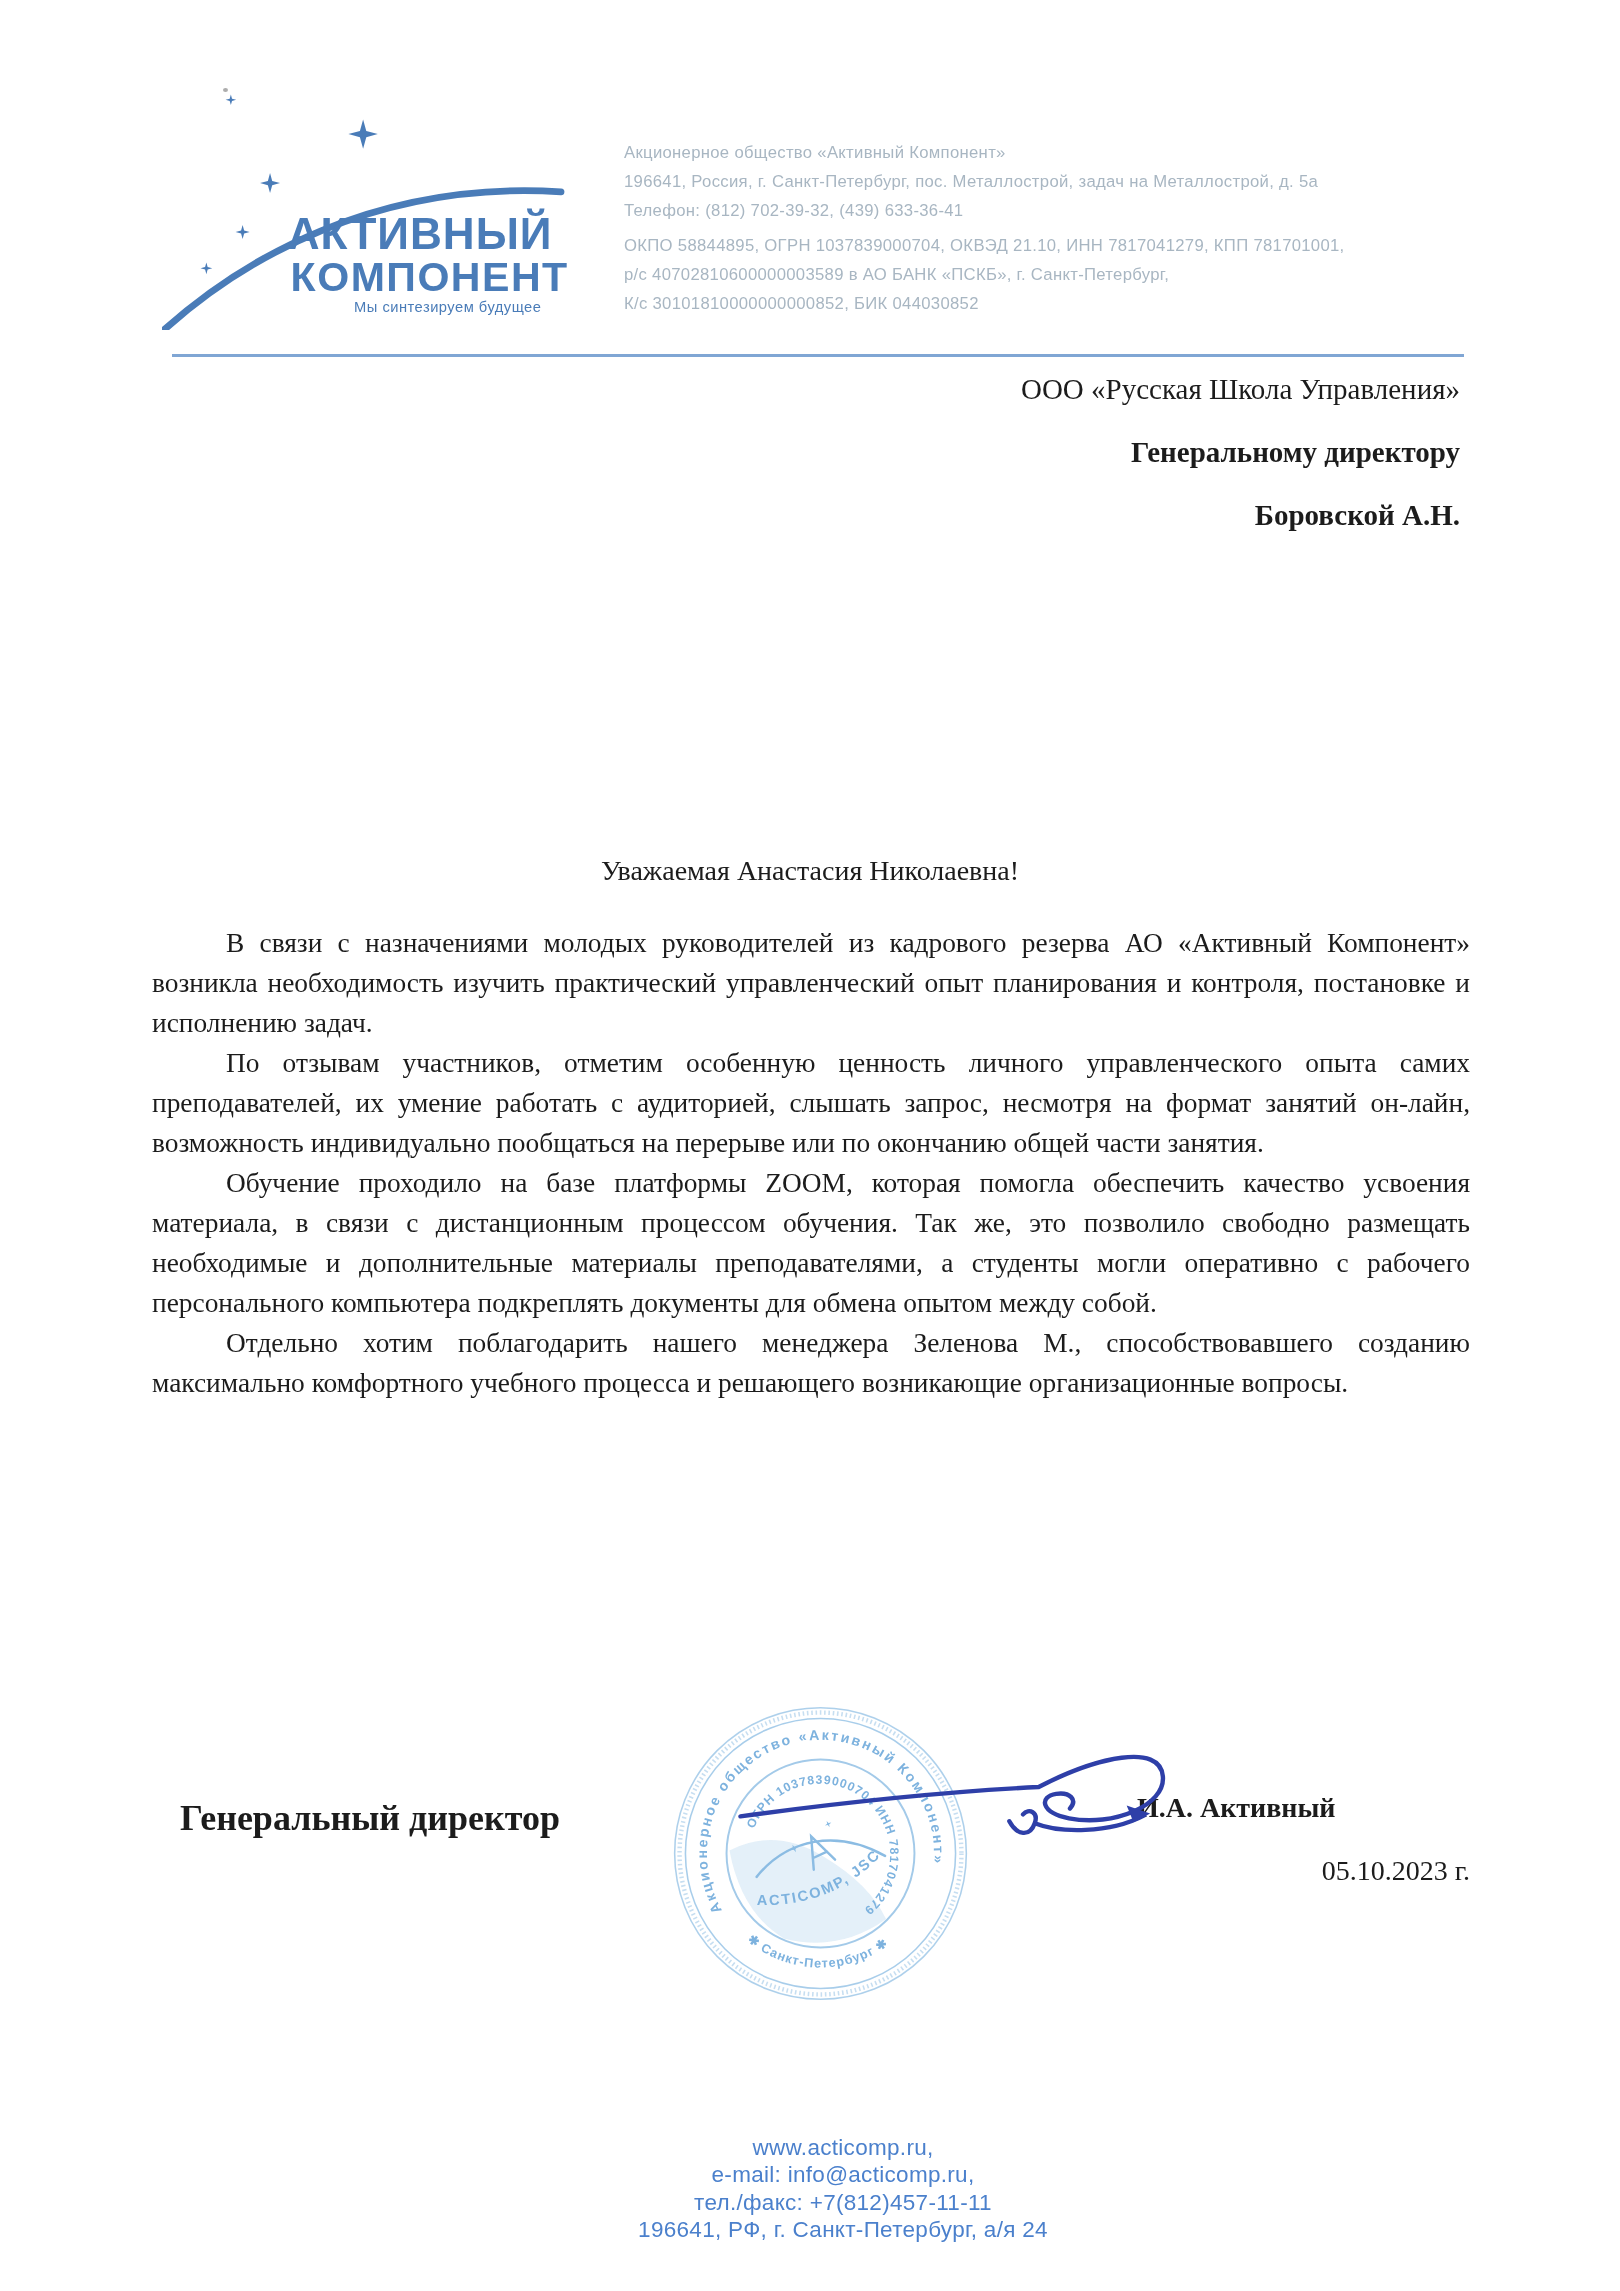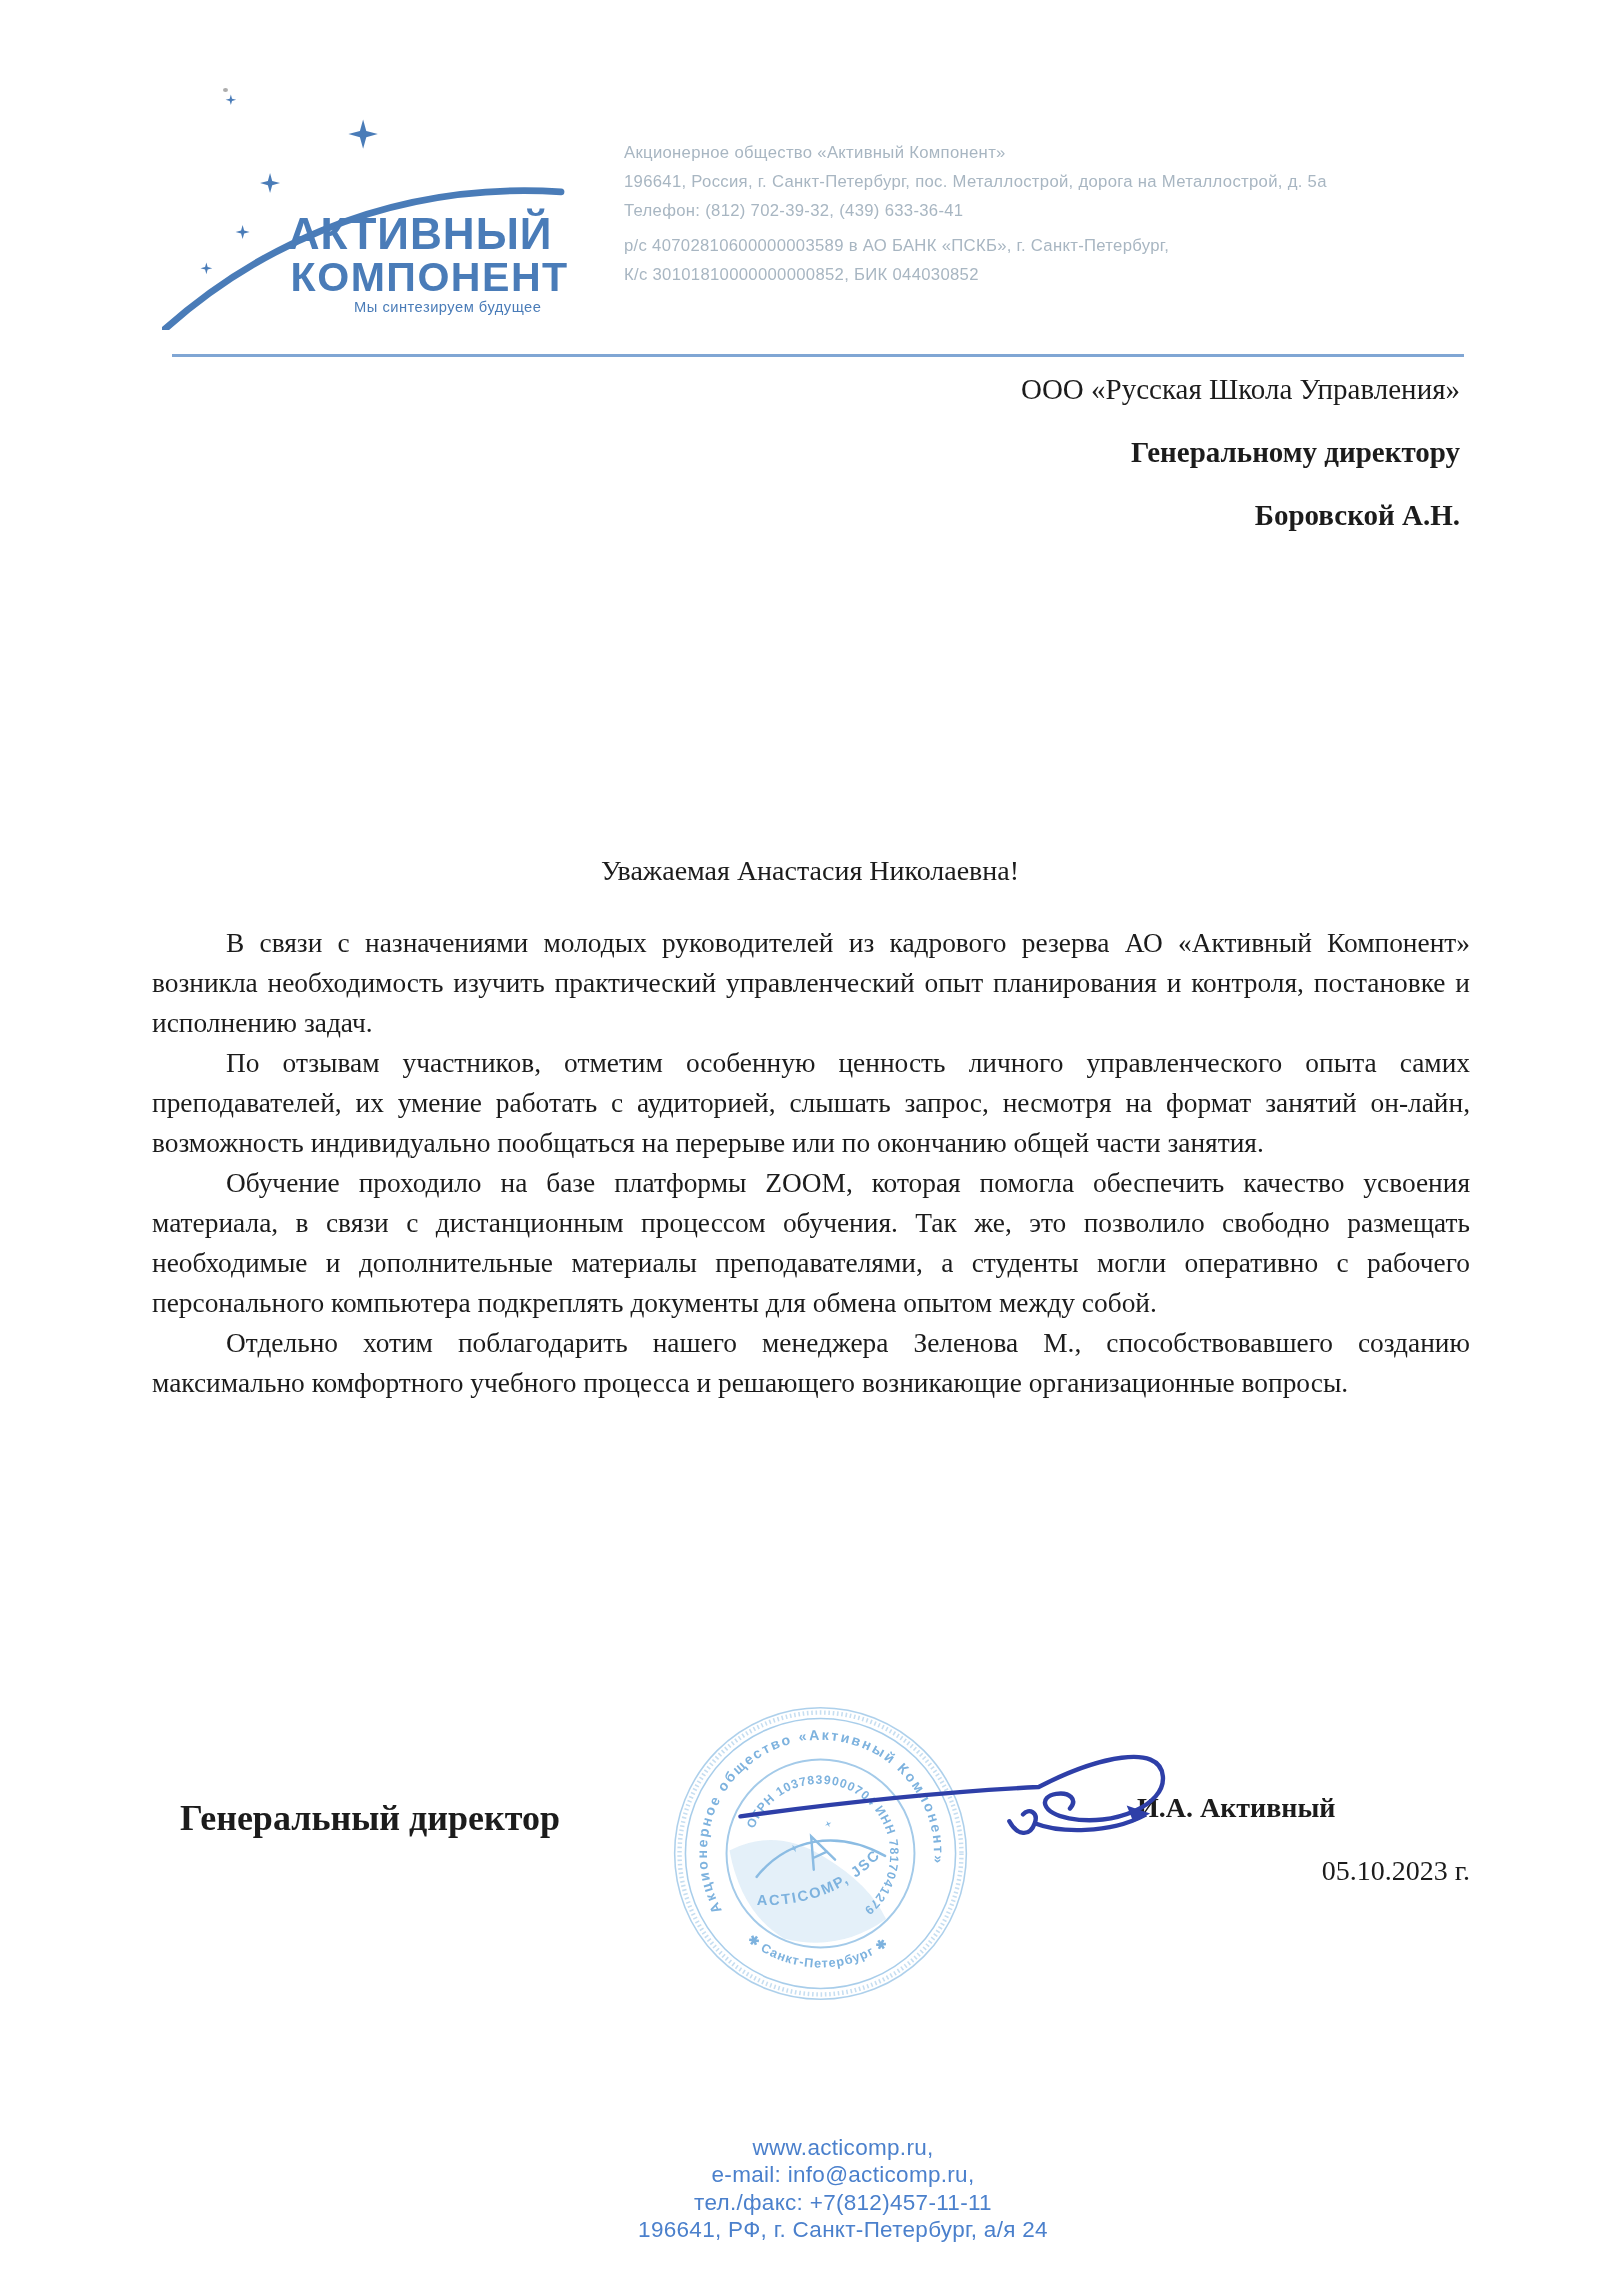--- a/index.html
+++ b/index.html
@@ -83,24 +83,25 @@
       <use href="#star4" transform="translate(45,182) scale(0.5)"></use>
       <use href="#star4" transform="translate(70,10) scale(0.45)"></use>
     </g>
     <text class="logo-word" x="128" y="162" font-size="45" letter-spacing="1">АКТИВНЫЙ</text>
     <text class="logo-word" x="131" y="205" font-size="42" letter-spacing="1.5">КОМПОНЕНТ</text>
     <text class="logo-tagline" x="387" y="227" font-size="15" text-anchor="end" letter-spacing="0.5">Мы синтезируем будущее</text>
   </svg>
 
   <div class="abs company-info info-top">
     <div>Акционерное общество «Активный Компонент»</div>
-    <div>196641, Россия, г. Санкт-Петербург, пос. Металлострой, дорога на Металлострой, д. 5а</div>
+    <div>196641, Россия, г. Санкт-Петербург, пос. Металлострой, задач на Металлострой, д. 5а</div>
     <div>Телефон: (812) 702-39-32, (439) 633-36-41</div>
   </div>
   <div class="abs company-info info-bottom">
+    <div>ОКПО 58844895, ОГРН 1037839000704, ОКВЭД 21.10, ИНН 7817041279, КПП 781701001,</div>
     <div>р/с 40702810600000003589 в АО БАНК «ПСКБ», г. Санкт-Петербург,</div>
     <div>К/с 30101810000000000852, БИК 044030852</div>
   </div>
 
   <div class="abs divider"></div>
 
   <div class="abs recipient">
     <div>ООО «Русская Школа Управления»</div>
     <div class="b">Генеральному директору</div>
     <div class="b">Боровской А.Н.</div>

